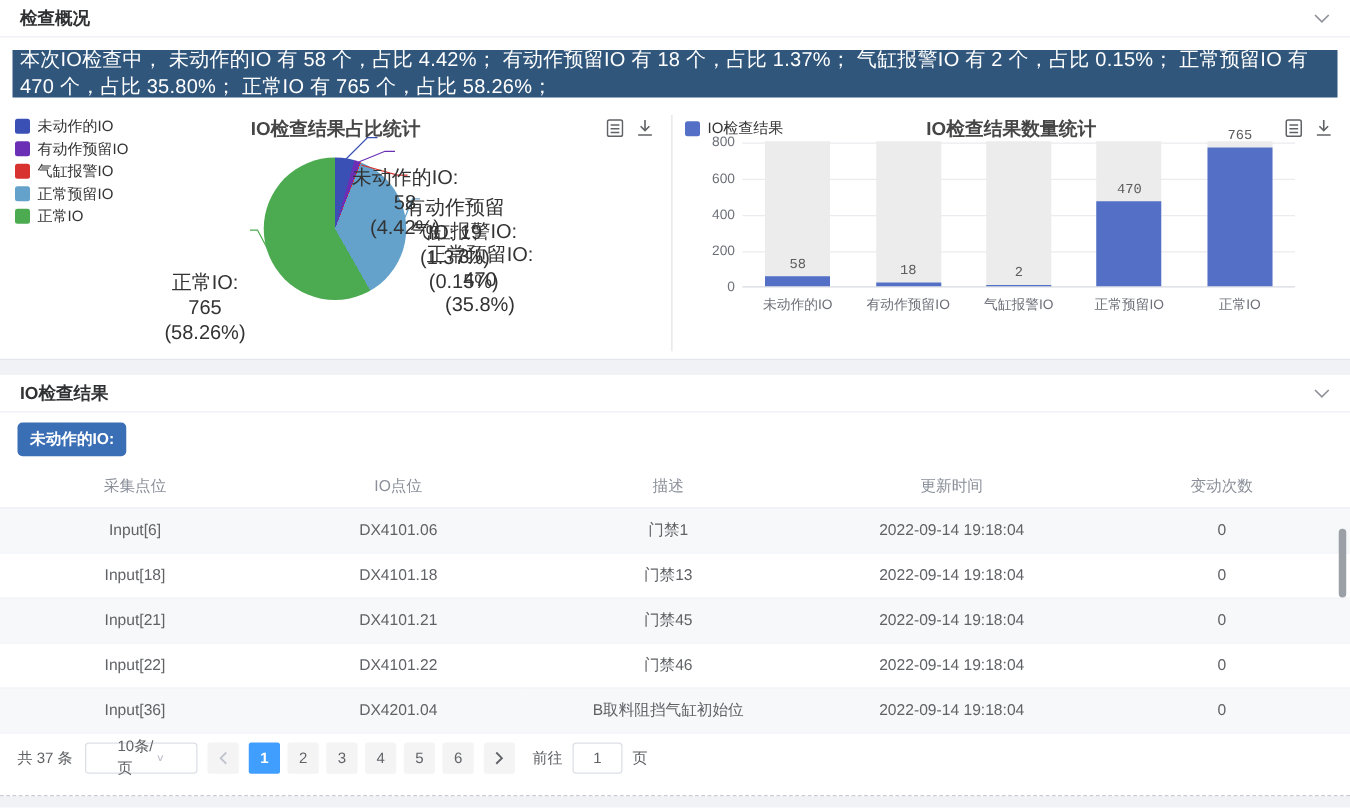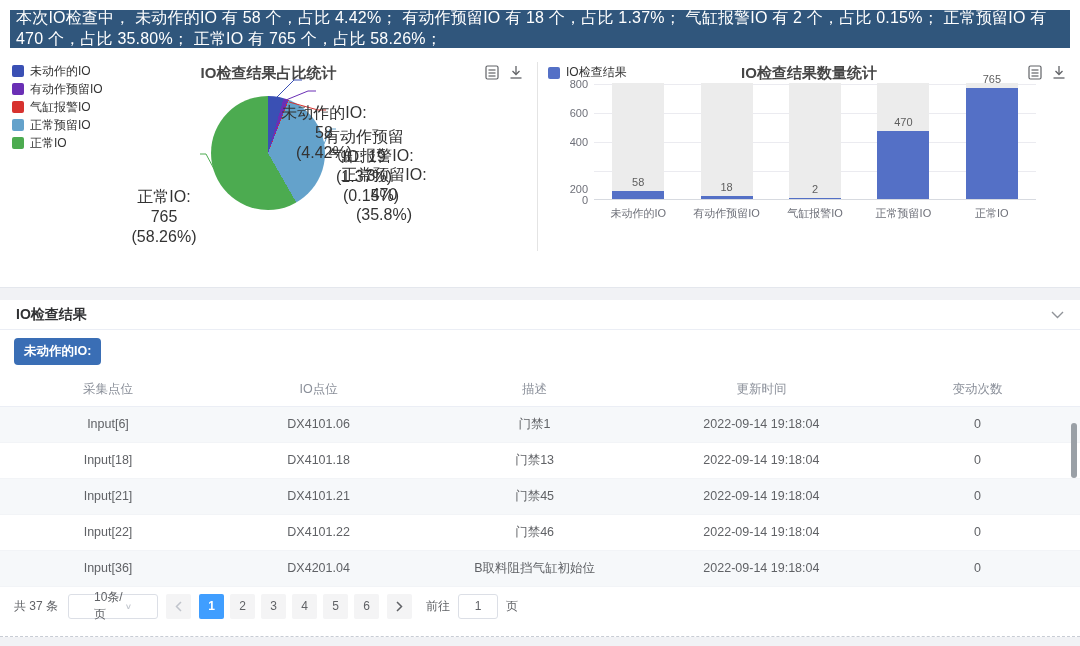--- a/index.html
+++ b/index.html
@@ -48,21 +48,21 @@
   #bar-legend .lg-sq { border-radius:2px; }
   .plot { position:absolute; left:56px; top:26px; width:442px; height:116px; border-bottom:1px solid #d7dae0; }
   #gridlines .gline { position:absolute; left:0; right:0; height:1px; background:#ebebf0; }
   #yticks { position:absolute; left:-50px; top:0; width:44px; height:116px; }
   .ytick { position:absolute; right:0; transform:translateY(-50%); font-size:11px; color:#6e7079; }
   .ytick:last-of-type {}
   #slots { position:absolute; inset:0; display:flex; }
   .slot { flex:1; position:relative; }
   .bgbar { position:absolute; bottom:0; left:50%; transform:translateX(-50%); width:52px; height:116px; background:#ececec; }
   .bar   { position:absolute; bottom:0; left:50%; transform:translateX(-50%); width:52px; cursor:pointer; }
-  .bval  { position:absolute; left:0; right:0; text-align:center; font-size:11px; color:#5e5e5e; }
+  .bval  { position:absolute; left:0; right:0; text-align:center; font-size:11px; color:#5e5e5e;font-family:Liberation Mono, monospace; }
   .xlab  { position:absolute; top:122px; left:-8px; right:-8px; text-align:center; font-size:11px; color:#6e7079; }
 
   
   .badge-row { padding:8px 14px; }
   .badge { display:inline-block; color:#fff; font-size:12.5px; font-weight:bold;
            padding:5px 10px; border-radius:4px; cursor:pointer; }
 
   .table-wrap { position:relative; }
   table { width:100%; border-collapse:collapse; table-layout:fixed; }
   th { font-size:12.5px; font-weight:normal; color:#8a8f99; height:33px; border-bottom:1px solid #ebeef5; text-align:center; }
@@ -84,20 +84,28 @@
               color:#606266; font-size:12px; cursor:pointer; }
   .page-btn.active { color:#fff; font-weight:bold; }
   .goto-label { margin-left:6px; }
   .goto-input { width:40px; height:25px; border:1px solid #dcdfe6; border-radius:3px; text-align:center;
                 font-size:12px; color:#606266; outline:none; }
 </style>
 </head>
 <body>
 
 <div class="card card1">
+  <div class="sec-head">
+    <span class="sec-title">检查概况</span>
+    <span class="collapse-btn">
+      <svg width="13" height="8" viewBox="0 0 13 8">
+          <polyline points="1,1 6.5,6.5 12,1" fill="none" stroke="#909399" stroke-width="1.4"></polyline>
+        </svg>
+    </span>
+  </div>
 
   <div id="banner" class="banner" style="background: rgb(48, 86, 124);">本次IO检查中， 未动作的IO 有 58 个，占比 4.42%； 有动作预留IO 有 18 个，占比 1.37%； 气缸报警IO 有 2 个，占比 0.15%； 正常预留IO 有 470 个，占比 35.80%； 正常IO 有 765 个，占比 58.26%；</div>
 
   <div class="charts">
 
     <div class="chart chart-left">
       <div class="chart-title">IO检查结果占比统计</div>
       <div id="pie-legend">
           <div class="lg-item">
             <span class="lg-sq" style="background: rgb(58, 80, 180);"></span>
@@ -188,21 +196,21 @@
       </div>
       <div class="plot">
         <div id="gridlines">
             <div class="gline" style="top: 87px;"></div>
             <div class="gline" style="top: 58px;"></div>
             <div class="gline" style="top: 29px;"></div>
             <div class="gline" style="top: 0px;"></div>
           </div>
         <div id="yticks">
             <div class="ytick" style="top: 116px;">0</div>
-            <div class="ytick" style="top: 105px; text-align: center;">200</div>
+            <div class="ytick" style="top: 87px; text-align: center;">200</div>
             <div class="ytick" style="top: 58px;">400</div>
             <div class="ytick" style="top: 29px;">600</div>
             <div class="ytick" style="top: 0px;">800</div>
           </div>
         <div id="slots">
             <div class="slot">
               <div class="bgbar"></div>
               <div class="bar" style="height: 8px; background: rgb(84, 112, 198);"></div>
               <div class="bval" style="bottom: 11px;">58</div>
               <div class="xlab">未动作的IO</div>

